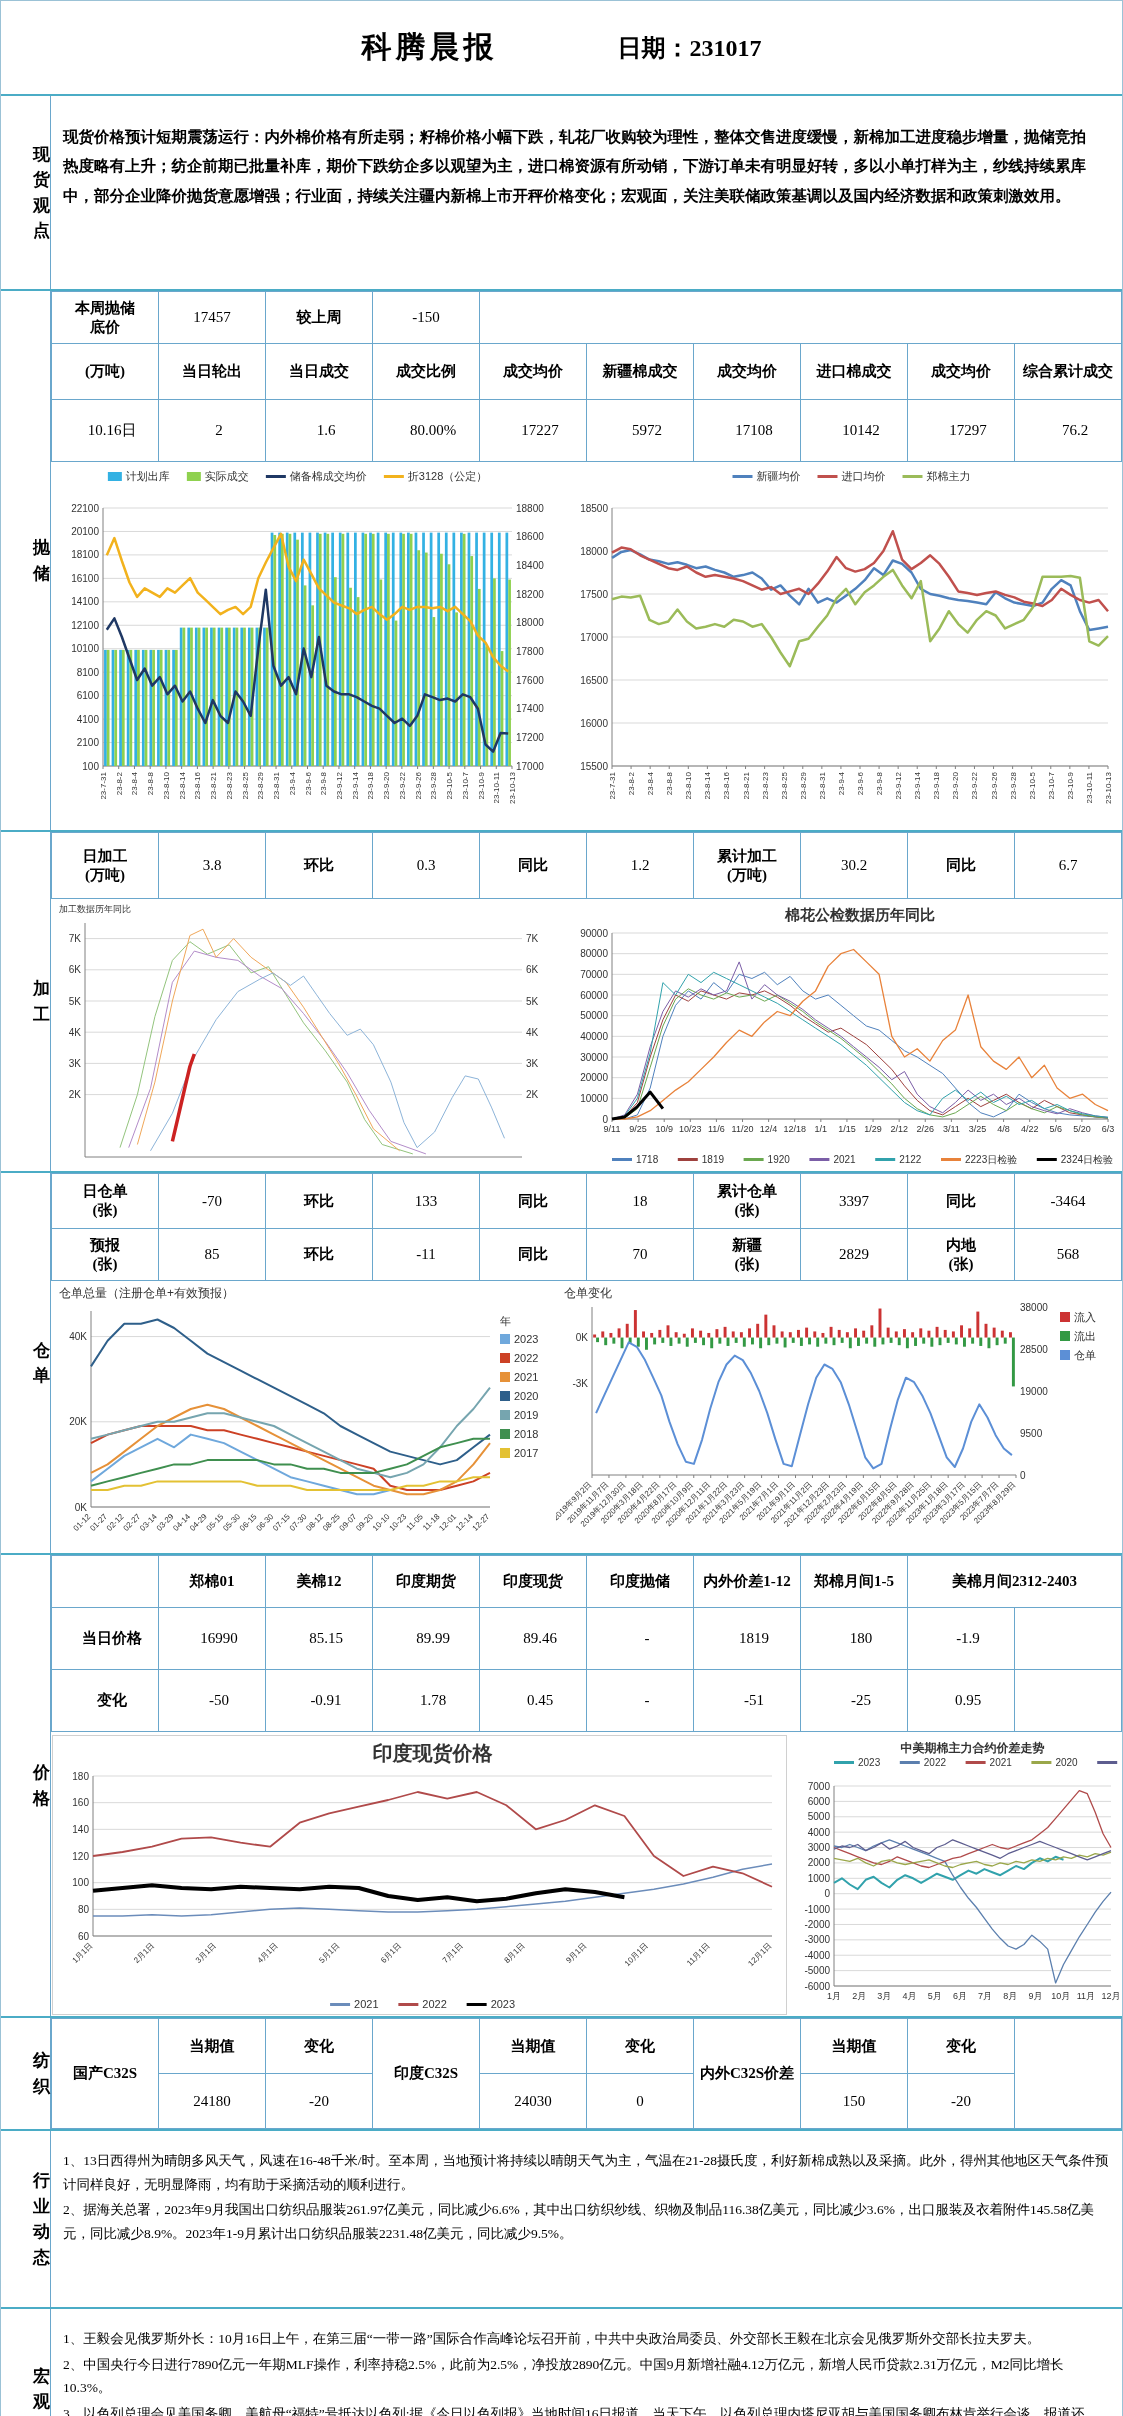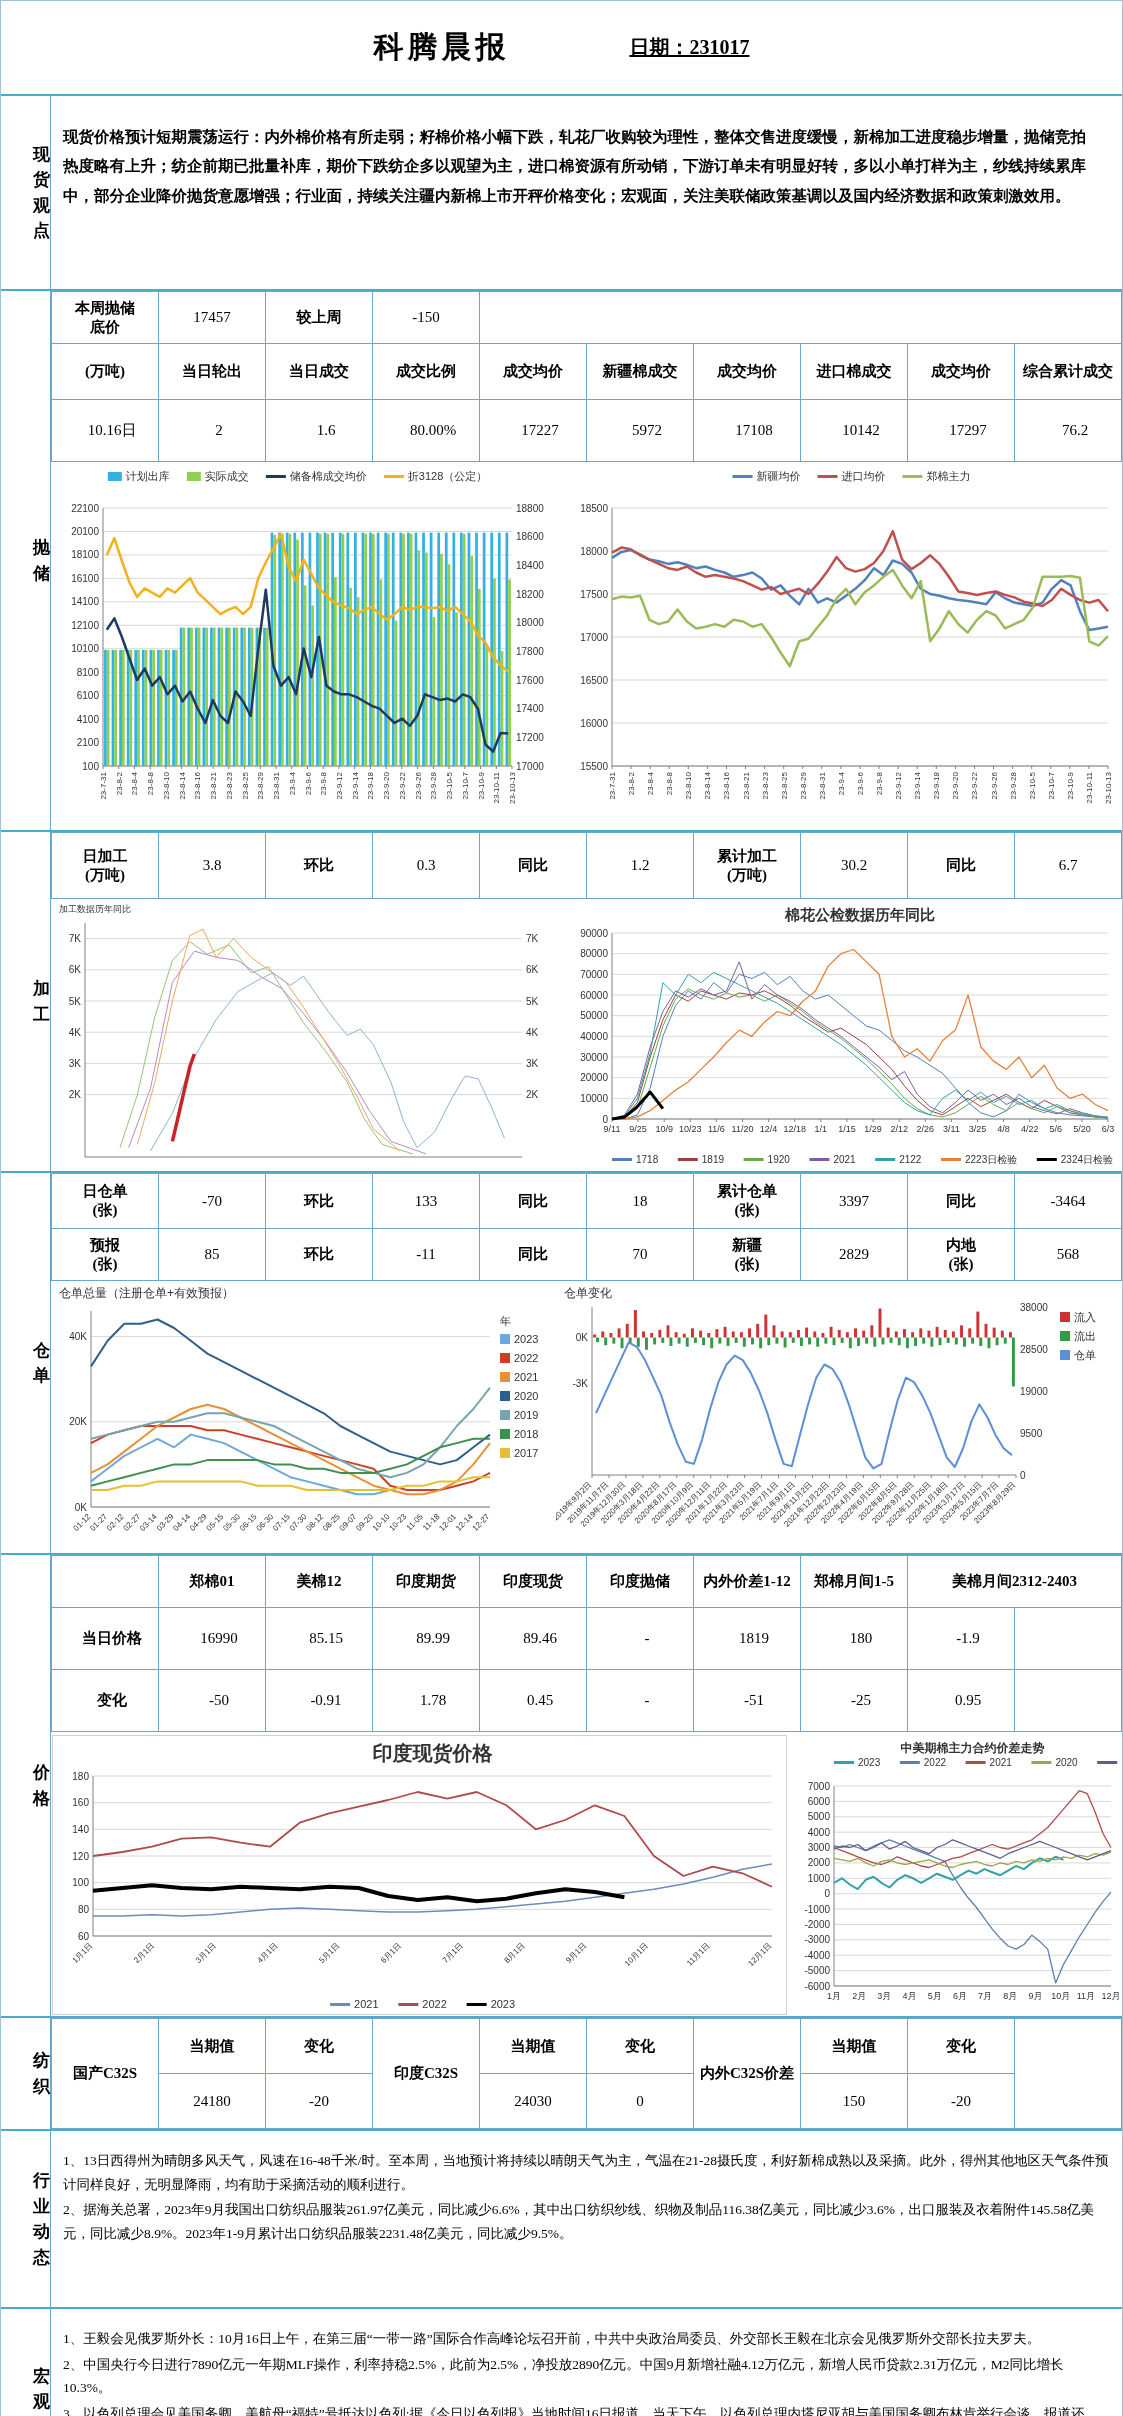--- a/index.html
+++ b/index.html
@@ -1,20 +1,20 @@
 <!DOCTYPE html>
 <html><head>
 <meta charset="utf-8">
 <style>
   * { margin:0; padding:0; box-sizing:border-box; }
   body { background:#e8eef2; font-family:"Liberation Serif","DejaVu Serif",serif; color:#000; }
   .page { width:1123px; margin:0 auto; background:#fff; border:1px solid #9bc2d6; }
   .hdr { height:95px; border-bottom:2px solid #4bacc6; display:flex; align-items:center; justify-content:center; gap:120px; }
   .hdr .t1 { font-size:30px; font-weight:bold; letter-spacing:4px; }
-  .hdr .t2 { font-size:20px; font-weight:bold;text-decoration:underline; }
+  .hdr .t2 { font-size:24px; font-weight:bold; }
   .section { display:flex; border-bottom:2px solid #4bacc6; }
   .side-label { width:50px; flex:0 0 50px; border-right:1px solid #6aa7cc; display:flex; align-items:center; justify-content:center; font-weight:bold; font-size:17px; text-align:center; white-space:pre-line; line-height:1.5;padding-left:32px; }
   .content { flex:1 1 auto; min-width:0; }
   p.viewtext { padding:26px 32px 10px 12px; font-size:15.5px; font-weight:bold; line-height:1.9; }
   table.grid { width:100%; border-collapse:collapse; table-layout:fixed; }
   table.grid td { border:1px solid #6aa7cc; text-align:center; vertical-align:middle; font-size:15px; padding:3px 2px; white-space:pre-line; }
   table.grid tr.h52 td { height:52px; }
   table.grid tr.h56 td { height:56px; }
   table.grid tr.h62 td { height:62px;padding-left:16px; }
   table.grid tr.h66 td { height:66px; }

